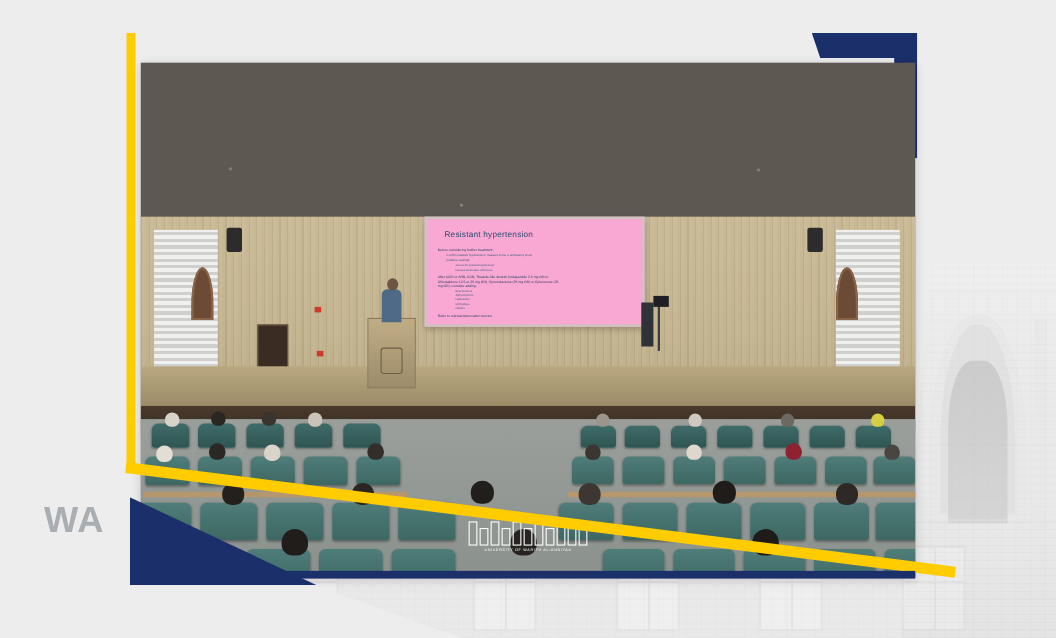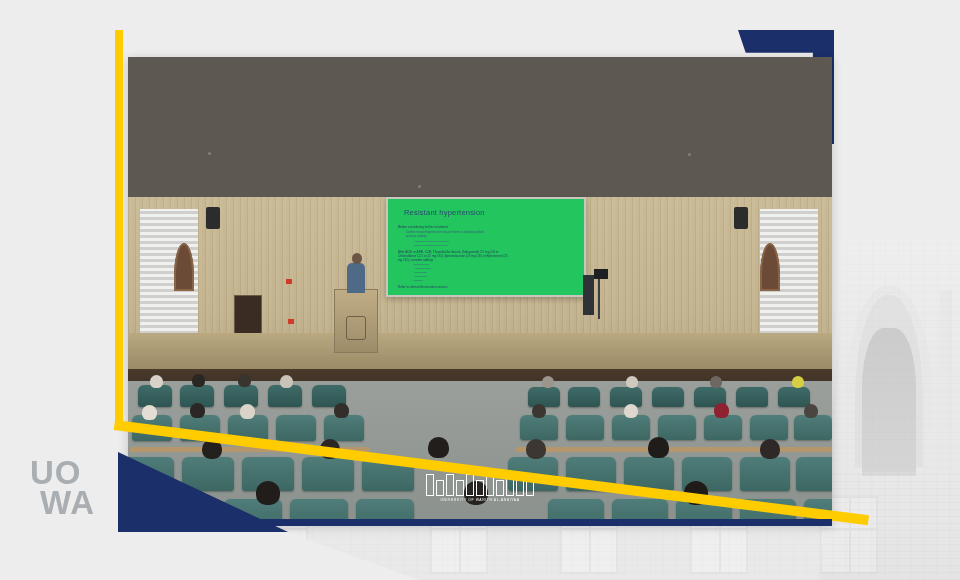--- a/index.html
+++ b/index.html
@@ -71,21 +71,21 @@
       background:linear-gradient(180deg,#4d3a30,#3e2e26);}
   .blinds{position:absolute;top:150px;width:58px;height:150px;
       background:repeating-linear-gradient(0deg,#f0f0ee 0 3px,#cfcfcd 3px 6px);}
   .niche{position:absolute;width:20px;height:48px;border-radius:50% 50% 0 0/70% 70% 0 0;
       background:#6b4a36;box-shadow:inset 0 0 0 2px #8a6447;}
   .door{position:absolute;width:26px;height:46px;background:#3a2c22;border:1px solid #6b5a47;}
   .redbox{position:absolute;width:6px;height:5px;background:#d03a2a;}
   .spk{position:absolute;width:14px;height:22px;background:#2c2c2c;border-radius:2px;}
 
   
-  .screen{position:absolute;left:258px;top:140px;width:196px;height:96px;background:#22c55e;
+  .screen{position:absolute;left:258px;top:140px;width:196px;height:96px;background:#f9a8d4;
       border:2px solid #c9c6c0;box-shadow:0 2px 6px rgba(0,0,0,.25);overflow:hidden;text-align:center;}
   .sl-title{position:absolute;left:16px;top:9px;font-size:7.5px;color:#2b4a6f;letter-spacing:.2px;}
   .sl-l1{position:absolute;left:10px;font-size:3.1px;color:#27405e;line-height:1.45;white-space:nowrap;}
   .sl-l2{position:absolute;left:18px;font-size:2.6px;color:#3a5a7d;line-height:1.5;white-space:nowrap;}
   .sl-l3{position:absolute;left:26px;font-size:2.5px;color:#3a5a7d;line-height:1.55;white-space:nowrap;}
 
   
   .stage{position:absolute;left:0;top:276px;width:100%;height:58px;
       background:linear-gradient(180deg,#b9a880,#9c8c67 60%,#7e7053);}
   .stage-front{position:absolute;left:0;top:312px;width:100%;height:22px;
@@ -306,17 +306,16 @@
   </div>
 
   <div class="yellow-l"></div>
   <div class="yellow-diag"></div>
 
   <div class="white-wedge"></div>
   <div class="navy-tri-bl"></div>
   <div class="navy-baseline"></div>
 
   <div class="uowa">
-    <div class="r1">UO</div>
     <div class="r2">WA</div>
   </div>
 
 </div>
 
 </body></html>

